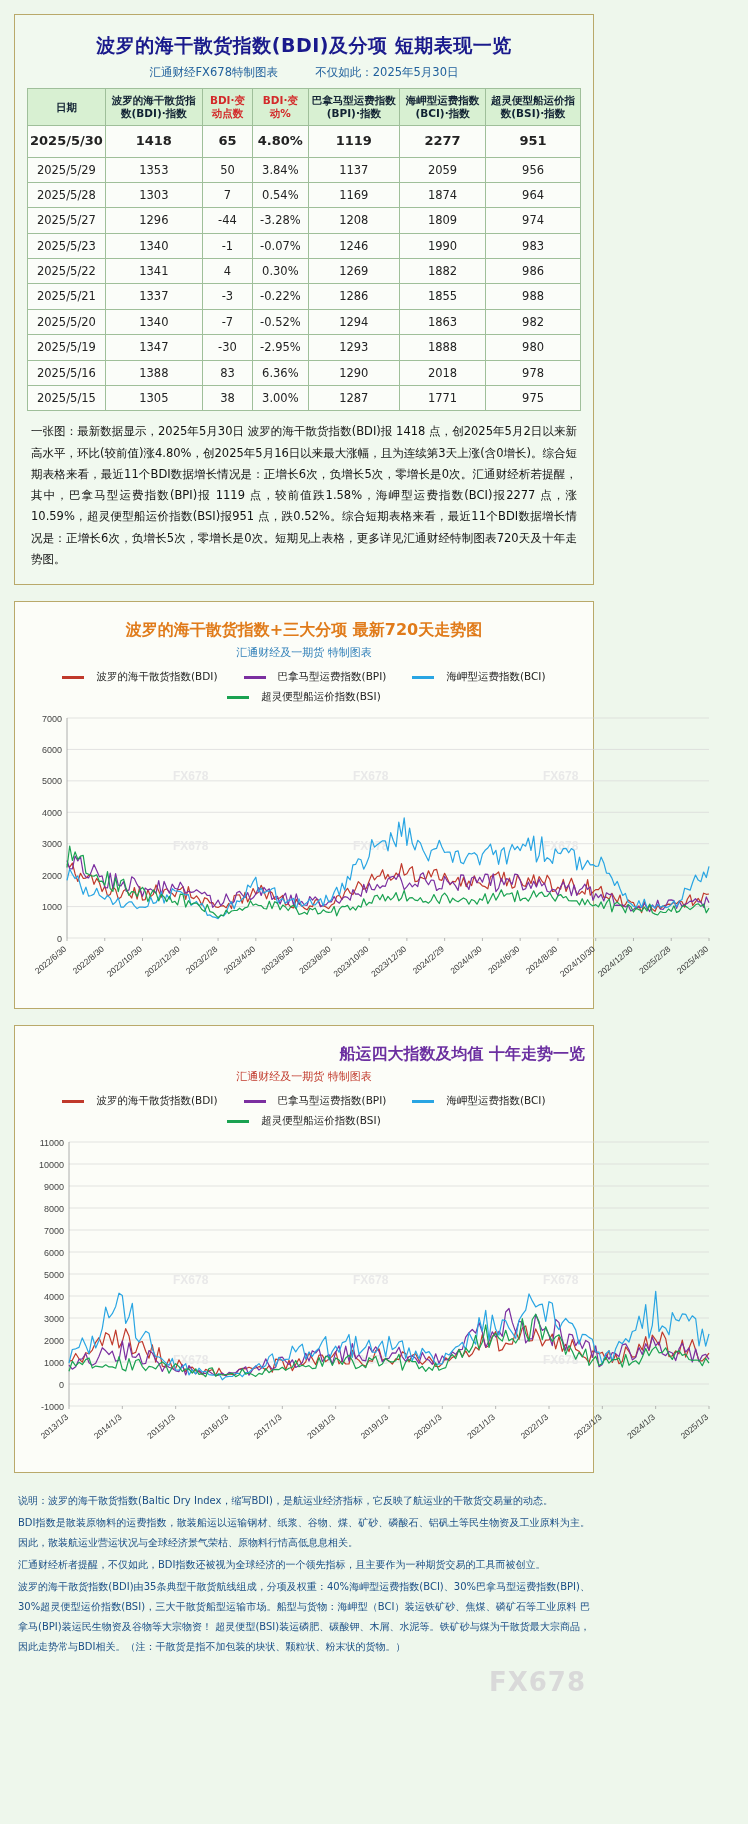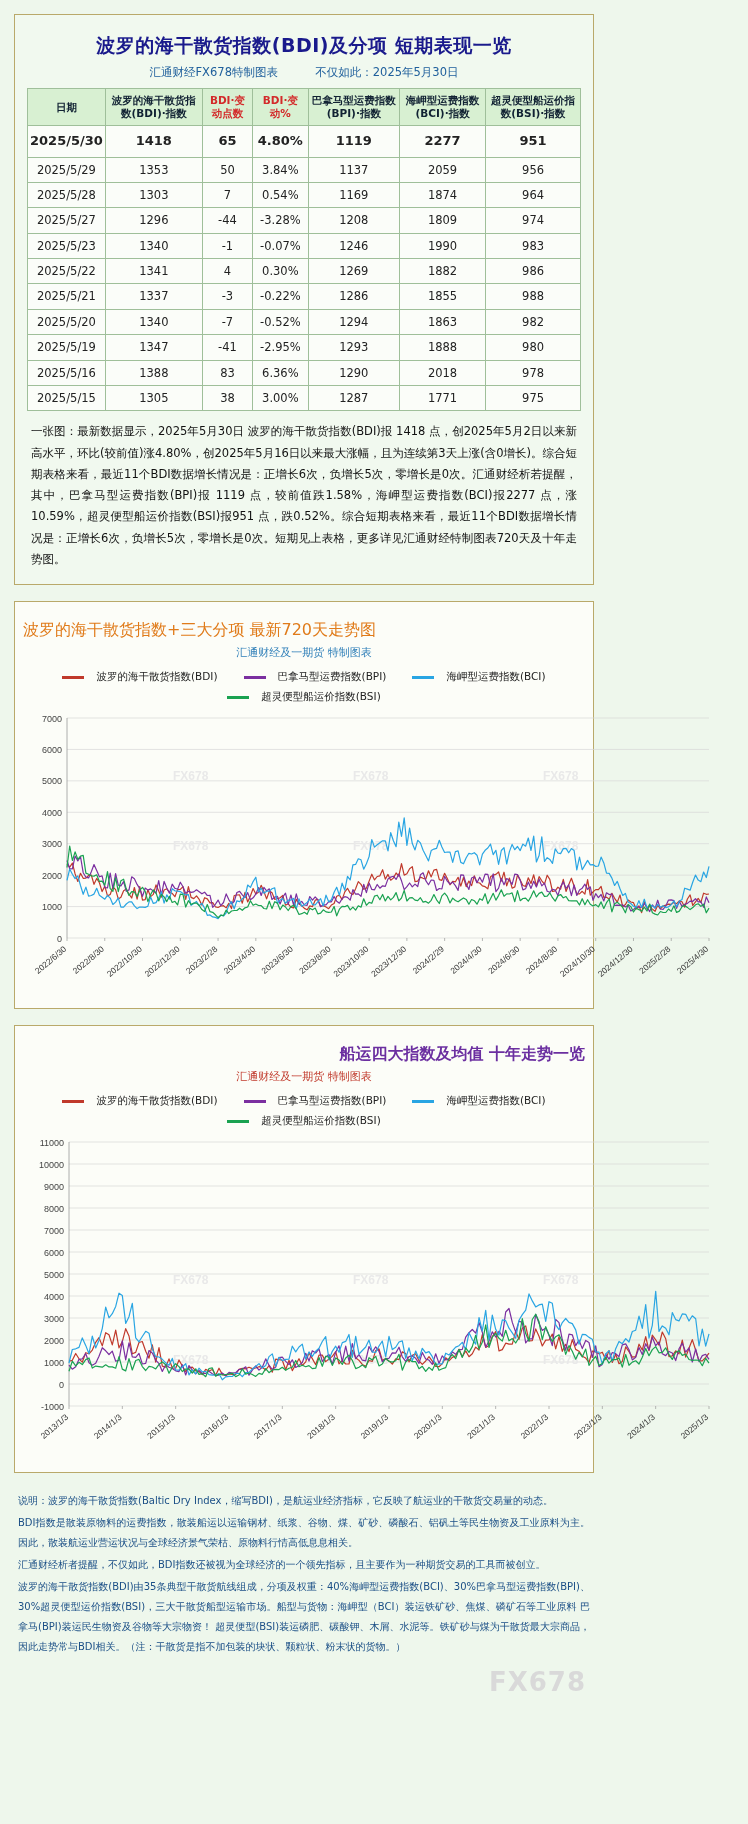--- a/index.html
+++ b/index.html
@@ -55,21 +55,21 @@
   .desc {
     font-size: 11.5px;
     line-height: 1.85;
     color: #111;
     padding: 10px 4px 2px 4px;
     text-align: justify;
   }
 
   
   .chartpanel { background:#fcfdf8; border:1px solid #b9a96a; padding: 10px 8px 8px 8px; margin-bottom:16px;}
-  .title2 { text-align:left; font-size:16px; font-weight:normal; color:#e07b1a; padding:8px 0 4px; }
+  .title2 { text-align:center; font-size:16px; font-weight:bold; color:#e07b1a; padding:8px 0 4px; }
   .title2b { text-align:right; font-size:16px; font-weight:bold; color:#6b2fa0; padding:8px 0 4px; }
   .sub2 { text-align:center; font-size:11px; color:#2f7fb8; padding-bottom:6px; }
   .sub2b { text-align:center; font-size:11px; color:#c0392b; padding-bottom:6px; }
   .legend { display:flex; flex-wrap:wrap; justify-content:center; gap:6px 26px; font-size:10.5px; padding:4px 0 6px; }
   .legend .item { display:flex; align-items:center; gap:12px; }
   .legend .swatch { width:22px; height:3px; display:inline-block; }
   .plotwrap { position:relative; }
   svg { display:block; }
 
   
@@ -172,21 +172,21 @@
           <td>1340</td>
           <td class="neg">-7</td>
           <td class="neg">-0.52%</td>
           <td>1294</td>
           <td>1863</td>
           <td>982</td>
         </tr>
         <tr>
           <td>2025/5/19</td>
           <td>1347</td>
-          <td class="neg">-41</td>
+          <td class="neg">-30</td>
           <td class="neg">-2.95%</td>
           <td>1293</td>
           <td>1888</td>
           <td>980</td>
         </tr>
         <tr>
           <td>2025/5/16</td>
           <td>1388</td>
           <td>83</td>
           <td>6.36%</td>

